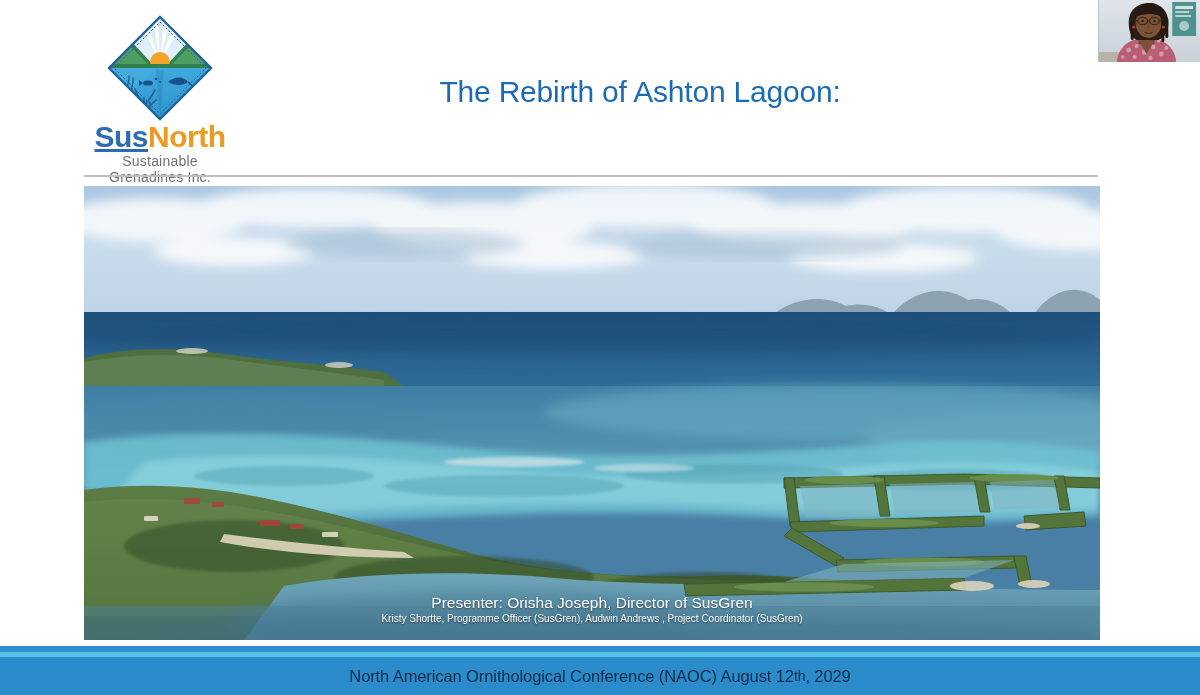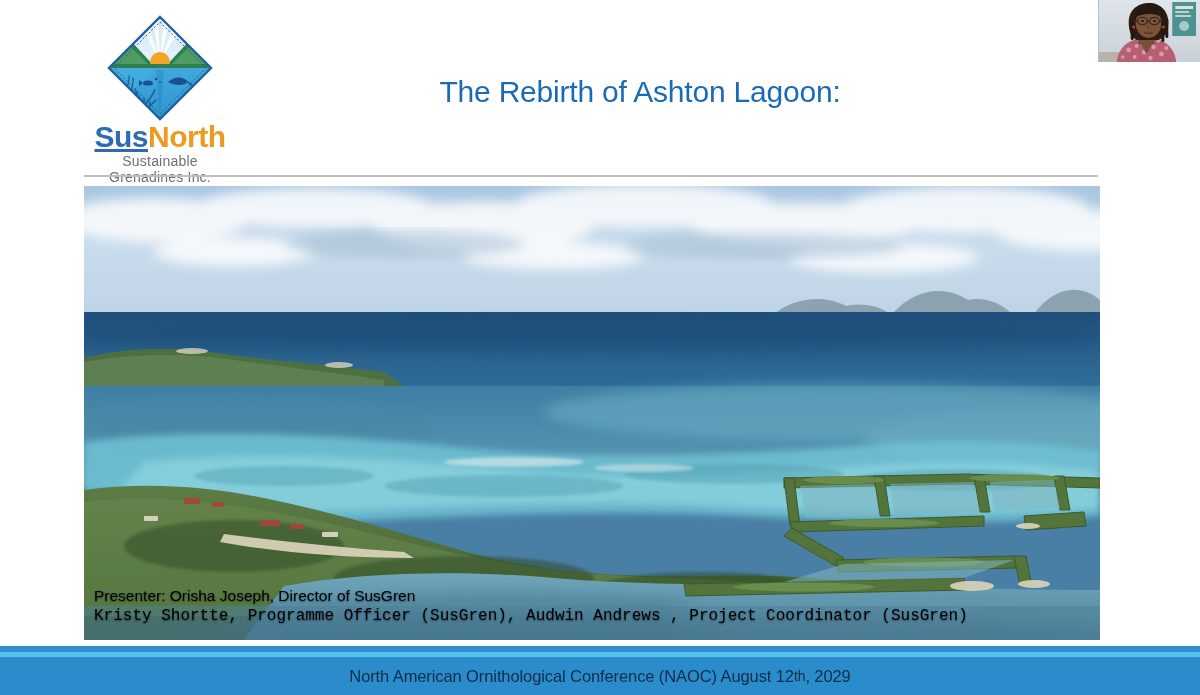--- a/index.html
+++ b/index.html
@@ -67,29 +67,28 @@
   .photo {
     position:absolute; left:84px; top:186px;
     width:1016px; height:454px;
     overflow:hidden;
     background:#4a7fa5;
   }
   .photo svg { display:block; width:100%; height:100%; }
 
   .photo-caption {
     position:absolute; left:0; bottom:14px; width:100%;
-    color:#000000;
+    text-align:center; color:#ffffff;
     font-family:"Liberation Sans", sans-serif;
     line-height:1.28;
     text-shadow:0 1px 2px rgba(0,0,0,.45);
     pointer-events:none;
-    margin-left:10px;
   }
   .photo-caption .c1 { display:block; font-size:15.5px; }
-  .photo-caption .c2 { display:block; font-size:16px;font-family:Liberation Mono, monospace; }
+  .photo-caption .c2 { display:block; font-size:10px; }
 
   
   .footer {
     position:absolute; left:0; top:646px;
     width:1200px; height:49px;
   }
   .fb-top   { position:absolute; left:0; top:0;  width:100%; height:6px;  background:#2f8fd0; }
   .fb-light { position:absolute; left:0; top:6px; width:100%; height:5px; background:#56c2e8; }
   .fb-main  { position:absolute; left:0; top:11px; width:100%; height:38px; background:#2b8ccb; }
   .footer-text {

